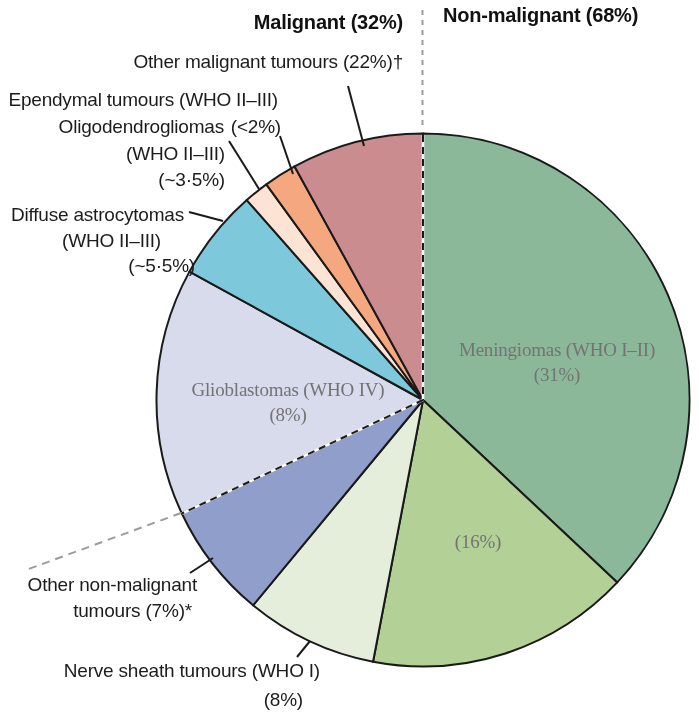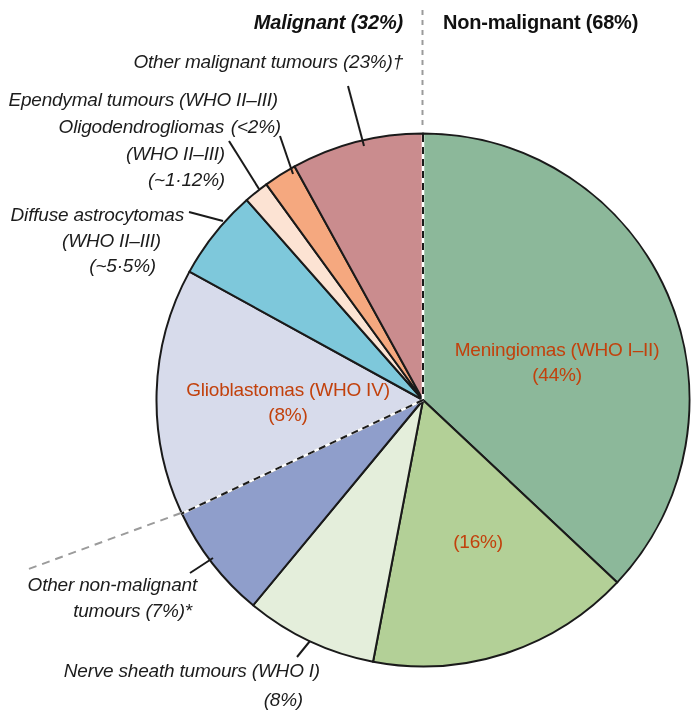--- a/index.html
+++ b/index.html
@@ -5,25 +5,25 @@
   html,body{margin:0;padding:0;background:#fff;}
   #canvas{
     position:relative;width:699px;height:724px;background:#ffffff;overflow:hidden;
     font-family:"Liberation Sans","DejaVu Sans",sans-serif;color:#1f1f1f;
   }
   #pie-svg{position:absolute;left:0;top:0;}
   .lbl{
     position:absolute;font-size:19px;line-height:22px;white-space:nowrap;
     color:#1c1c1c;letter-spacing:-0.2px;
   }
-  .r{text-align:left;font-style:italic;}
+  .r{text-align:left;}
   .hdr{font-weight:bold;font-size:20px;color:#111;}
   .slice-lbl{
     position:absolute;text-align:center;transform:translateX(-50%);
-    font-size:19px;line-height:25px;white-space:nowrap;color:#c2410c;letter-spacing:-0.2px;
+    font-size:19px;line-height:25px;white-space:nowrap;color:#737373;letter-spacing:-0.2px;font-family:Liberation Serif, serif;
   }
 </style>
 </head>
 <body>
 
 <div id="canvas">
 
   <svg id="pie-svg" width="699" height="724" viewBox="0 0 699 724">
     <g id="slices-group">
         <path d="M 423 400 L 423.00 133.50 A 266.5 266.5 0 0 1 617.27 582.43 Z" fill="#8cb89a" stroke="#1a1a1a" stroke-width="2" stroke-linejoin="round"></path>
@@ -53,44 +53,44 @@
       <line x1="348" y1="86" x2="364" y2="146"></line>
       <line x1="280" y1="136" x2="293" y2="174"></line>
       <line x1="229" y1="141" x2="259" y2="189"></line>
       <line x1="189" y1="212" x2="223" y2="221"></line>
       <line x1="190" y1="573" x2="213" y2="558"></line>
       <line x1="297" y1="657" x2="310" y2="641"></line>
     </g>
   </svg>
 
   <div class="lbl hdr r" style="right:296px;top:11px">Malignant (32%)</div>
-  <div class="lbl hdr" style="left:443px;top:11px">Non-malignant (68%)</div>
+  <div class="lbl hdr" style="left:443px;top:4px">Non-malignant (68%)</div>
 
-  <div class="lbl r" style="right:296px;top:51px">Other malignant tumours (23%)†</div>
+  <div class="lbl r" style="right:296px;top:51px">Other malignant tumours (22%)†</div>
 
   <div class="lbl r" style="right:421px;top:89px">Ependymal tumours (WHO II–III)</div>
   <div class="lbl r" style="right:418px;top:116px">(&lt;2%)</div>
 
   <div class="lbl r" style="right:475px;top:116px">Oligodendrogliomas</div>
   <div class="lbl r" style="right:474px;top:143px">(WHO II–III)</div>
-  <div class="lbl r" style="right:474px;top:169px">(~1·12%)</div>
+  <div class="lbl r" style="right:474px;top:169px">(~3·5%)</div>
 
   <div class="lbl r" style="right:515px;top:204px">Diffuse astrocytomas</div>
   <div class="lbl r" style="right:538px;top:230px">(WHO II–III)</div>
-  <div class="lbl r" style="right:543px;top:255px">(~5·5%)</div>
+  <div class="lbl r" style="right:504px;top:255px">(~5·5%)</div>
 
   <div class="lbl r" style="right:502px;top:574px">Other non-malignant</div>
   <div class="lbl r" style="right:507px;top:600px">tumours (7%)*</div>
 
   <div class="lbl r" style="right:379px;top:660px">Nerve sheath tumours (WHO I)</div>
   <div class="lbl r" style="right:396px;top:689px">(8%)</div>
 
   <div class="slice-lbl" style="left:557px;top:337px">
     <div>Meningiomas (WHO I–II)</div>
-    <div>(44%)</div>
+    <div>(31%)</div>
   </div>
   <div class="slice-lbl" style="left:288px;top:377px">
     <div>Glioblastomas (WHO IV)</div>
     <div>(8%)</div>
   </div>
   <div class="slice-lbl" style="left:478px;top:529px">
     <div>(16%)</div>
   </div>
 
 </div>

